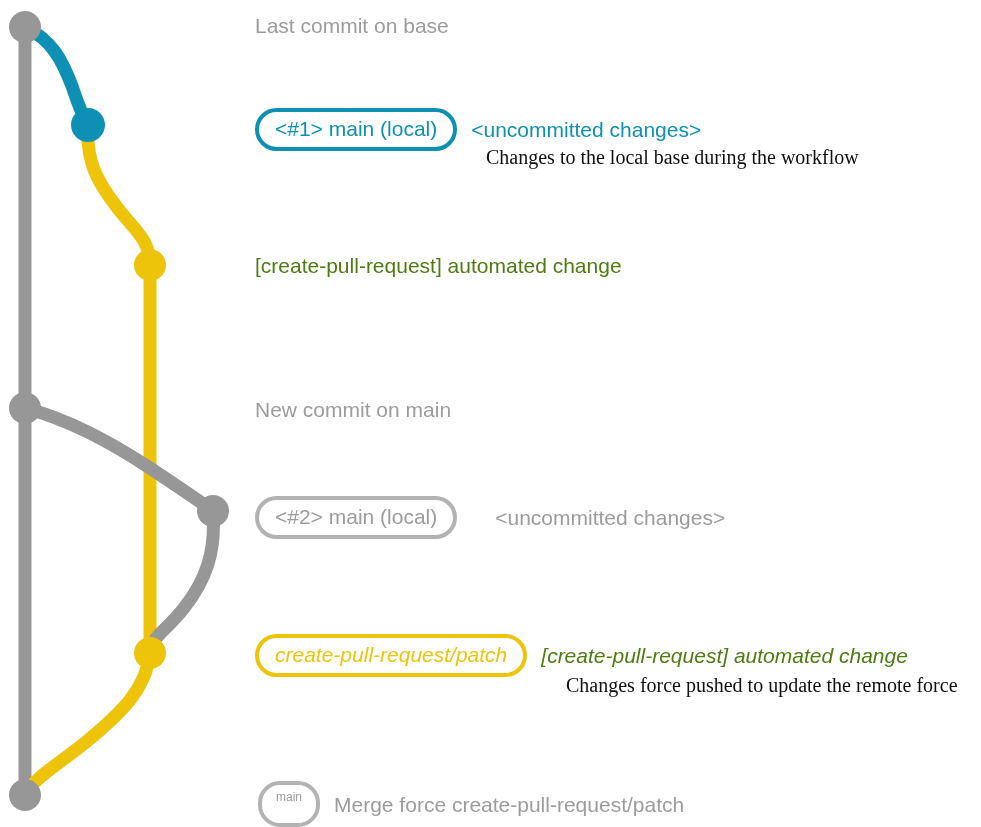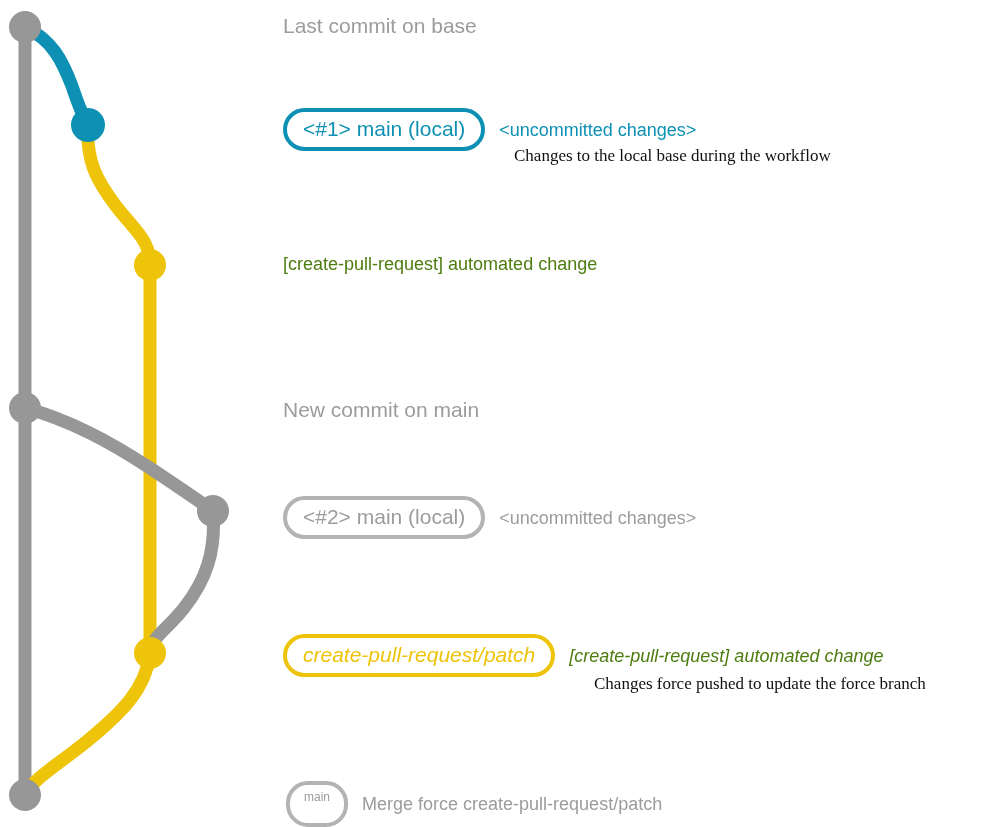--- a/index.html
+++ b/index.html
@@ -23,21 +23,20 @@
     width: 981px;
     height: 827px;
   }
 
   .labels-layer {
     position: absolute;
     left: 0;
     top: 0;
     width: 876px;
     height: 827px;
-    margin-left: 28px;
   }
 
   
   .row {
     position: absolute;
     display: flex;
     align-items: center;
   }
 
   
@@ -53,42 +52,42 @@
     line-height: 1;
     white-space: nowrap;
     background: #fff;
   }
   .badge.teal   { border-color: #0d90b4; color: #0d90b4; }
   .badge.yellow { border-color: #eec40a; color: #eec40a; }
   .badge.gray   { border-color: #b3b3b3; color: #9c9c9c; }
 
   
   .headline {
-    font-size: 18px;
+    font-size: 21px;
     line-height: 1;
     white-space: nowrap;
   }
   .headline.teal   { color: #0d90b4; }
   .headline.yellow { color: #4d7c0f; }
   .headline.gray   { color: #9c9c9c; }
 
   
   .plain-caption {
     position: absolute;
     font-size: 21px;
     line-height: 1;
     color: #9c9c9c;
     white-space: nowrap;
   }
 
   
   .description {
     position: absolute;
     font-family: "Liberation Serif", serif;
-    font-size: 17px;
+    font-size: 20px;
     line-height: 1;
     color: #101010;
     white-space: nowrap;
   }
 </style>
 </head>
 <body>
 
 <svg id="graph-svg" viewBox="0 0 981 827" xmlns="http://www.w3.org/2000/svg">
 
@@ -123,29 +122,29 @@
     <span class="headline teal" style="margin-left:14px;">&lt;uncommitted changes&gt;</span>
   </div>
   <div class="description" style="left:486px; top:147px;">Changes to the local base during the workflow</div>
 
   <div class="row" style="left:255px; top:255px;">
     <span class="headline yellow">[create-pull-request] automated change</span>
   </div>
 
   <div class="plain-caption" style="left:255px; top:399px;">New commit on main</div>
 
-  <div class="row" style="left:255px; top:496px;">
+  <div class="row" style="left:255px; top:496px;gap:24px;">
     <span class="badge gray">&lt;#2&gt; main (local)</span>
     <span class="headline gray" style="margin-left:14px;">&lt;uncommitted changes&gt;</span>
   </div>
 
   <div class="row" style="left:255px; top:634px;font-style:italic;">
     <span class="badge yellow">create-pull-request/patch</span>
     <span class="headline yellow" style="margin-left:14px;">[create-pull-request] automated change</span>
   </div>
-  <div class="description" style="left:566px; top:675px;">Changes force pushed to update the force branch</div>
+  <div class="description" style="left:566px; top:675px;">Changes force pushed to update the remote force</div>
 
   <div class="row" style="left:258px; top:781px;">
     <span class="badge gray" style="font-size:12px; padding:6px 14px 20px 14px;">main</span>
     <span class="headline gray" style="margin-left:14px;">Merge force create-pull-request/patch</span>
   </div>
 
 </div>
 
 </body></html>

